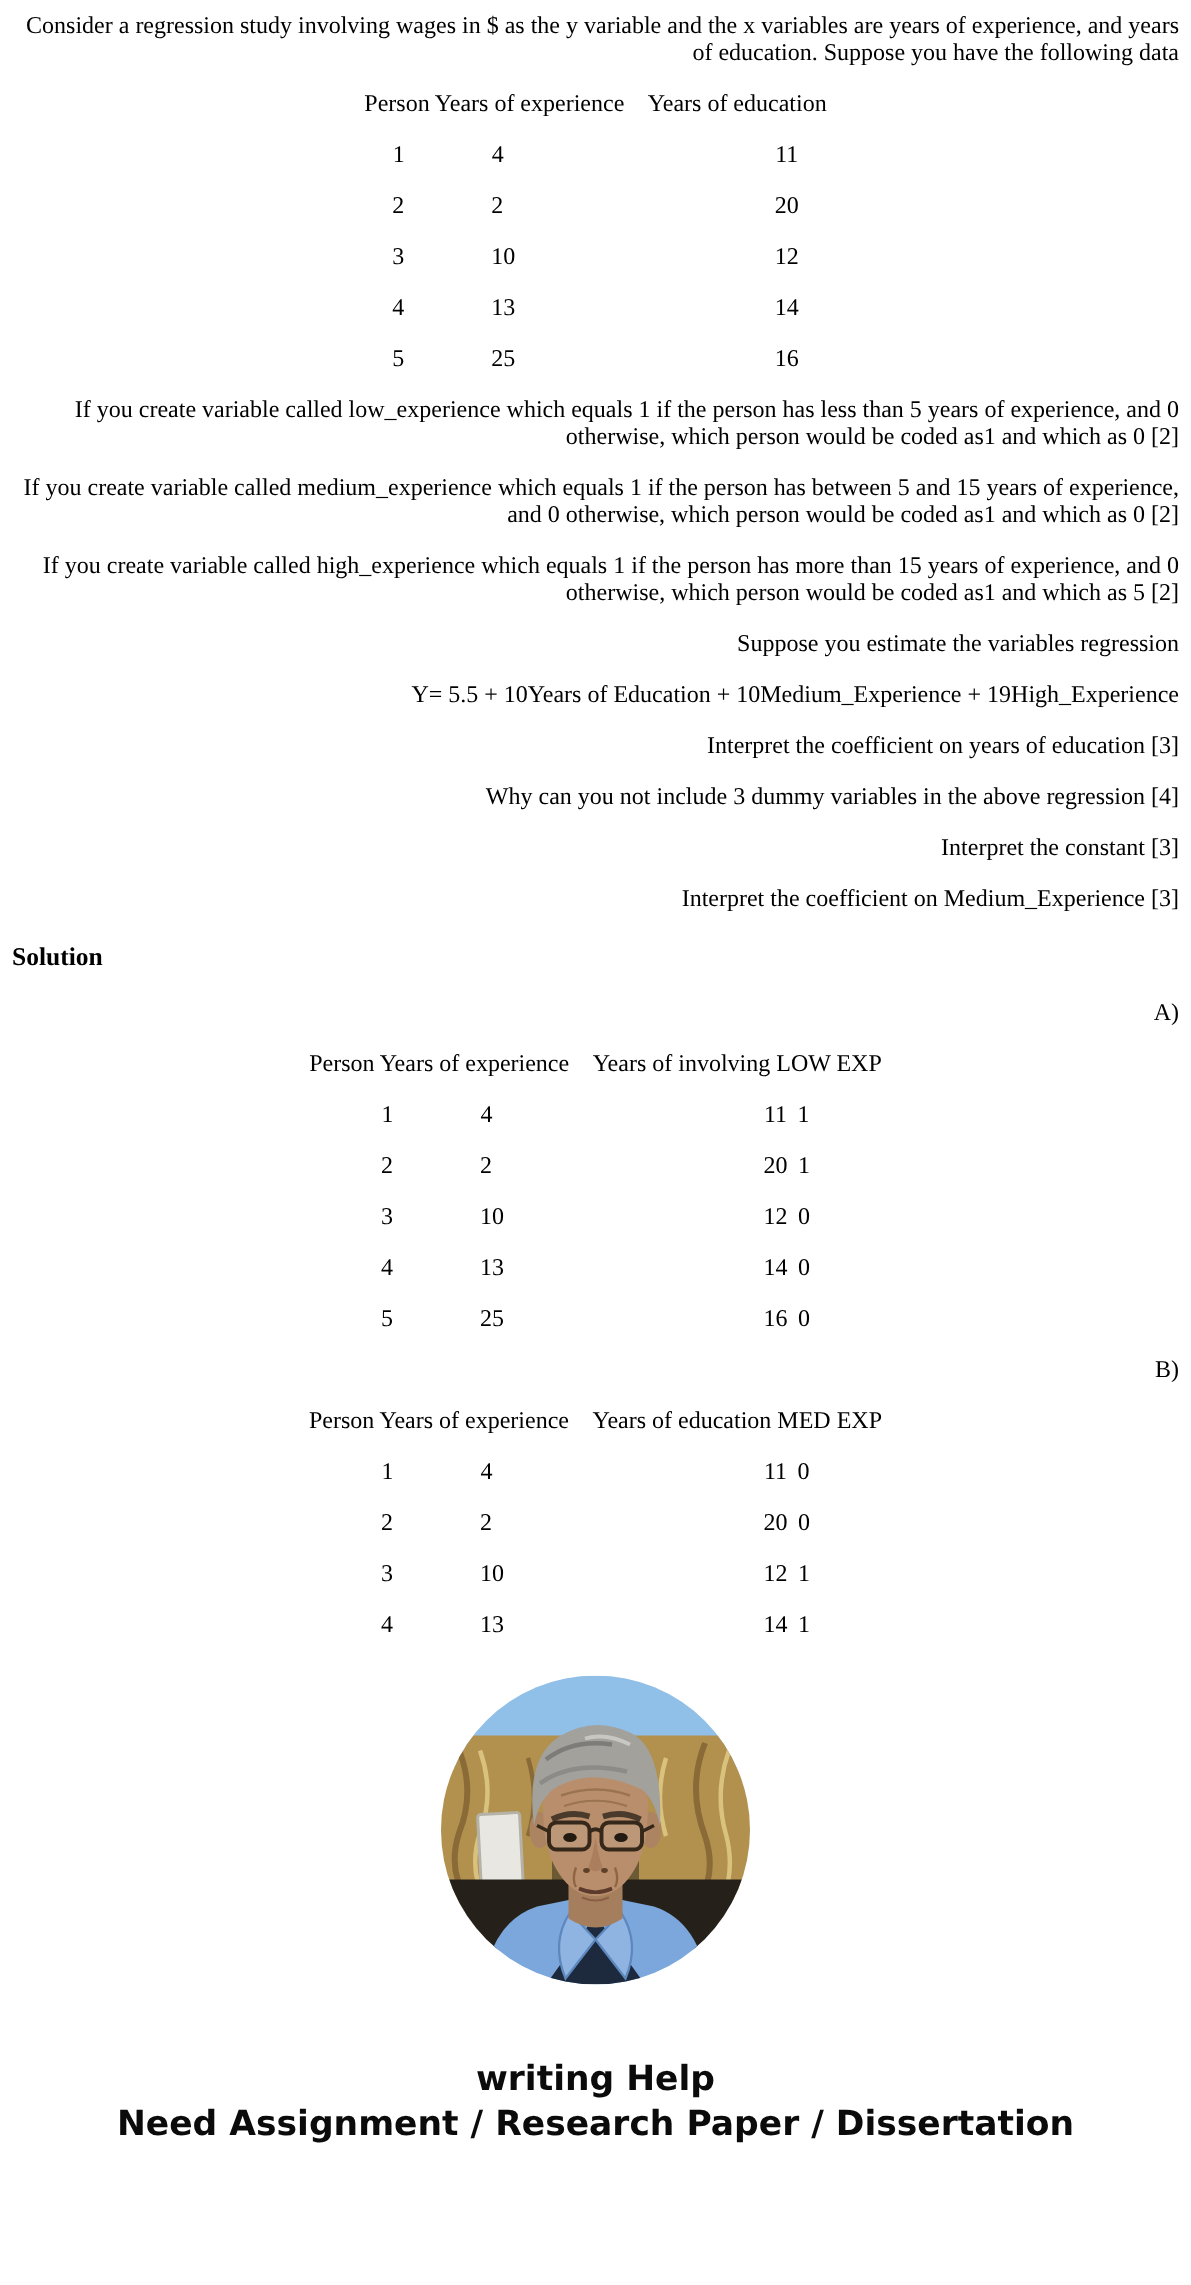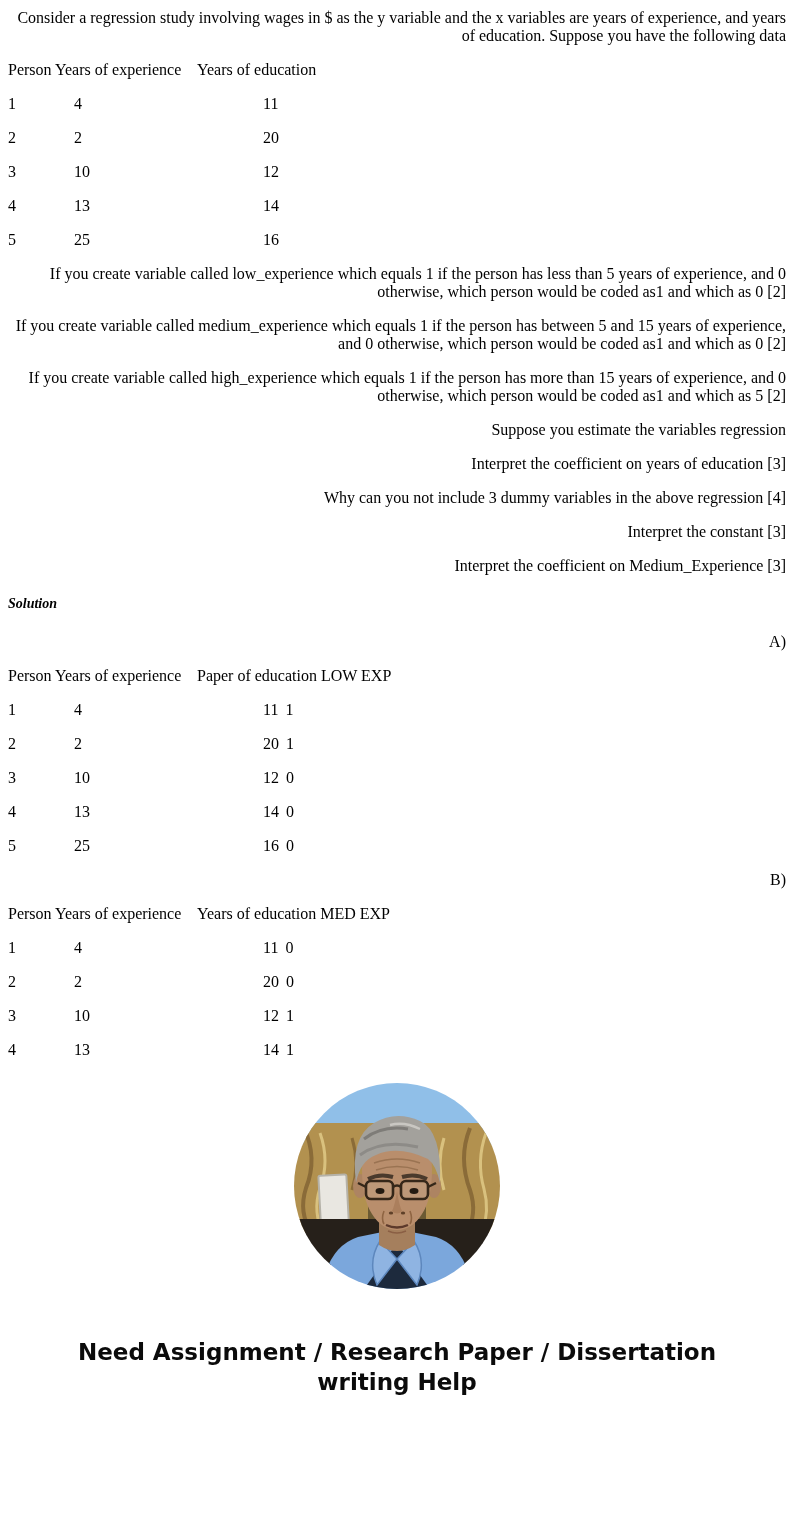--- a/index.html
+++ b/index.html
@@ -7,31 +7,31 @@
   body {
     width: 794px; height: 1523px; overflow: hidden;
     font-family: "Liberation Serif", serif;
     color: #000000; font-size: 16px;
   }
   .doc { padding: 9px 8px 0 8px; }
   .doc p { margin: 16px 0; line-height: 18px; text-align: right; }
   .doc p:first-child { margin-top: 0; }
 
   
-  .thead, .trow { display: flex; line-height: 18px; margin: 16px 0; }
+  .thead, .trow { display: flex; line-height: 18px; margin: 16px 0; justify-content: center; }
   .th1 { width: 47px; flex: 0 0 auto; }
   .th2 { width: 142px; flex: 0 0 auto; }
   .td1 { width: 66px; flex: 0 0 auto; }
   .td2 { width: 155px; flex: 0 0 auto; }
   .td3 { padding-left: 34px; }
   .flag { margin-left: 7px; }
 
   h3.solution {
-    font-size: 14px; line-height: 20px; margin: 19px 0;
-    font-weight: bold; font-family: "Liberation Serif", serif; font-style: italic;
+    font-size: 17px; line-height: 20px; margin: 19px 0;
+    font-weight: bold; font-family: "Liberation Serif", serif;
   }
 
   .avatar-wrap {
     width: 206px; height: 206px; margin: 24px auto 0 auto;
     border-radius: 50%; overflow: hidden;
   }
   .avatar-wrap svg { display: block; }
 
   .footer {
     margin-top: 48px; text-align: center;
@@ -74,33 +74,34 @@
   <div class="trow">
     <span class="td1">5</span>
     <span class="td2">25</span>
     <span class="td3">16</span>
   </div>
 
   <p>If you create variable called low_experience which equals 1 if the person has less than 5 years of experience, and 0 otherwise, which person would be coded as1 and which as 0 [2]</p>
   <p>If you create variable called medium_experience which equals 1 if the person has between 5 and 15 years of experience, and 0 otherwise, which person would be coded as1 and which as 0 [2]</p>
   <p>If you create variable called high_experience which equals 1 if the person has more than 15 years of experience, and 0 otherwise, which person would be coded as1 and which as 5 [2]</p>
   <p>Suppose you estimate the variables regression</p>
+  <p>Y= 5.5 + 10Years of Education + 10Medium_Experience + 19High_Experience</p>
   <p>Interpret the coefficient on years of education [3]</p>
   <p>Why can you not include 3 dummy variables in the above regression [4]</p>
   <p>Interpret the constant [3]</p>
   <p>Interpret the coefficient on Medium_Experience [3]</p>
 
   <h3 class="solution">Solution</h3>
 
   <p>A)</p>
 
   <div class="thead">
     <span class="th1">Person</span>
     <span class="th2">Years of experience</span>
-    <span class="th3">Paper of education LOW EXP</span>
+    <span class="th3">Years of involving LOW EXP</span>
   </div>
   <div class="trow">
     <span class="td1">1</span>
     <span class="td2">4</span>
     <span class="td3">11</span>
     <span class="flag">1</span>
   </div>
   <div class="trow">
     <span class="td1">2</span>
     <span class="td2">2</span>
@@ -214,15 +215,15 @@
     <ellipse cx="97" cy="130" rx="2.2" ry="1.6" fill="#5e4028"></ellipse>
     <ellipse cx="109" cy="130" rx="2.2" ry="1.6" fill="#5e4028"></ellipse>
 
     <path d="M90,128 q-3,8 0,13 M116,128 q3,8 0,13" stroke="#8f6543" stroke-width="1.6" fill="none"></path>
     <path d="M92,142 q11,5 22,0" stroke="#5d3a2b" stroke-width="2.4" fill="none"></path>
     <path d="M94,148 q9,4 18,0" stroke="#8a5f44" stroke-width="1.4" fill="none"></path>
   </svg>
 </div>
 
 <div class="footer">
+  <div>writing Help</div>
   <div>Need Assignment / Research Paper / Dissertation</div>
-  <div>writing Help</div>
 </div>
 
 </body></html>

